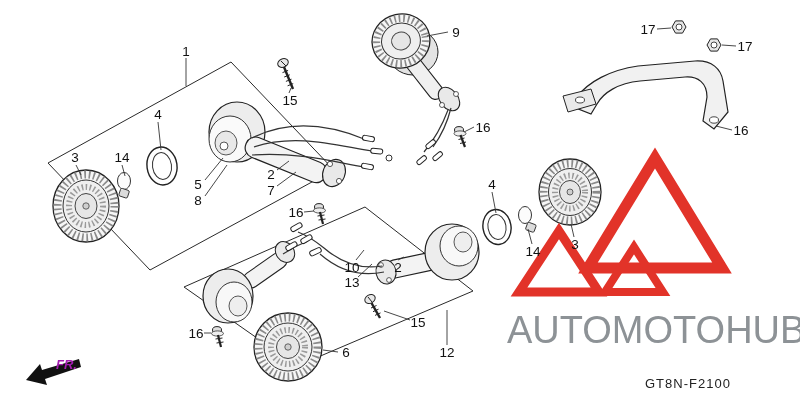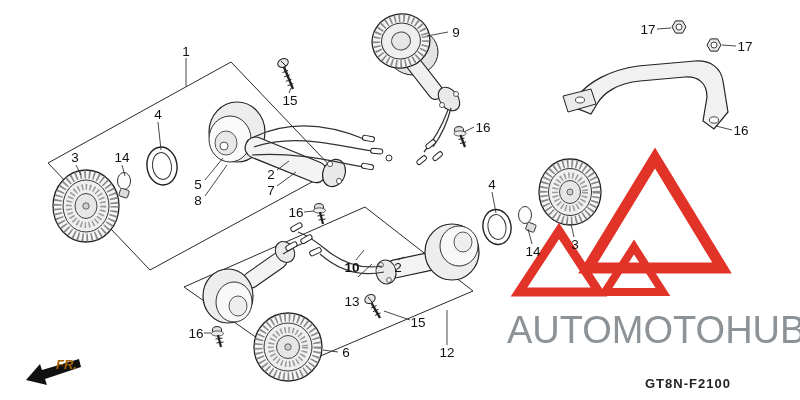--- a/index.html
+++ b/index.html
@@ -5,22 +5,22 @@
   html,body{margin:0;padding:0;background:#fff;}
   .stage{position:relative;width:800px;height:400px;background:#ffffff;overflow:hidden;
          font-family:"Liberation Sans",sans-serif;}
   .stage svg{position:absolute;left:0;top:0;}
   #callout-layer{position:absolute;left:0;top:0;width:800px;height:400px;}
   .callout{position:absolute;transform:translate(-50%,-50%);
            font:13.5px "Liberation Sans",sans-serif;color:#111;}
   .wm-text{position:absolute;left:487px;top:311px;font-size:38px;font-weight:normal;
            line-height:1;letter-spacing:0px;color:#8d9296;white-space:nowrap;margin-left:20px;}
   .fr-label{position:absolute;left:56px;top:357px;font-size:13px;font-weight:bold;
-            font-style:italic;color:#a16207;}
-  .code{position:absolute;left:645px;top:376px;font-size:13px;letter-spacing:1px;color:#222;font-weight:bold;}
+            font-style:italic;color:#a21caf;}
+  .code{position:absolute;left:645px;top:376px;font-size:13px;letter-spacing:1px;color:#222;}
 </style>
 </head>
 <body>
 
 <div class="stage">
 
 <svg width="800" height="400" viewBox="0 0 800 400">
 
   <g>
     <polygon points="48,163 231,62 334,170 150,270" fill="none" stroke="#2a2a2a" stroke-width="1"></polygon>
@@ -264,22 +264,22 @@
       <span class="callout" style="left: 122px; top: 157px;">14</span>
       <span class="callout" style="left: 75px; top: 157px;">3</span>
       <span class="callout" style="left: 198px; top: 184px;">5</span>
       <span class="callout" style="left: 198px; top: 200px;">8</span>
       <span class="callout" style="left: 271px; top: 174px;">2</span>
       <span class="callout" style="left: 271px; top: 190px;">7</span>
       <span class="callout" style="left: 296px; top: 212px;">16</span>
       <span class="callout" style="left: 492px; top: 184px;">4</span>
       <span class="callout" style="left: 533px; top: 251px;">14</span>
       <span class="callout" style="left: 575px; top: 244px;">3</span>
-      <span class="callout" style="left: 352px; top: 267px; font-weight: bold;">10</span>
-      <span class="callout" style="left: 352px; top: 301px;">13</span>
+      <span class="callout" style="left: 352px; top: 267px;">10</span>
+      <span class="callout" style="left: 352px; top: 282px;">13</span>
       <span class="callout" style="left: 398px; top: 267px;">2</span>
       <span class="callout" style="left: 418px; top: 322px;">15</span>
       <span class="callout" style="left: 196px; top: 333px;">16</span>
       <span class="callout" style="left: 346px; top: 352px;">6</span>
       <span class="callout" style="left: 447px; top: 352px;">12</span>
     </div>
 
 <div class="fr-label">FR.</div>
 <div class="code">GT8N-F2100</div>
 

